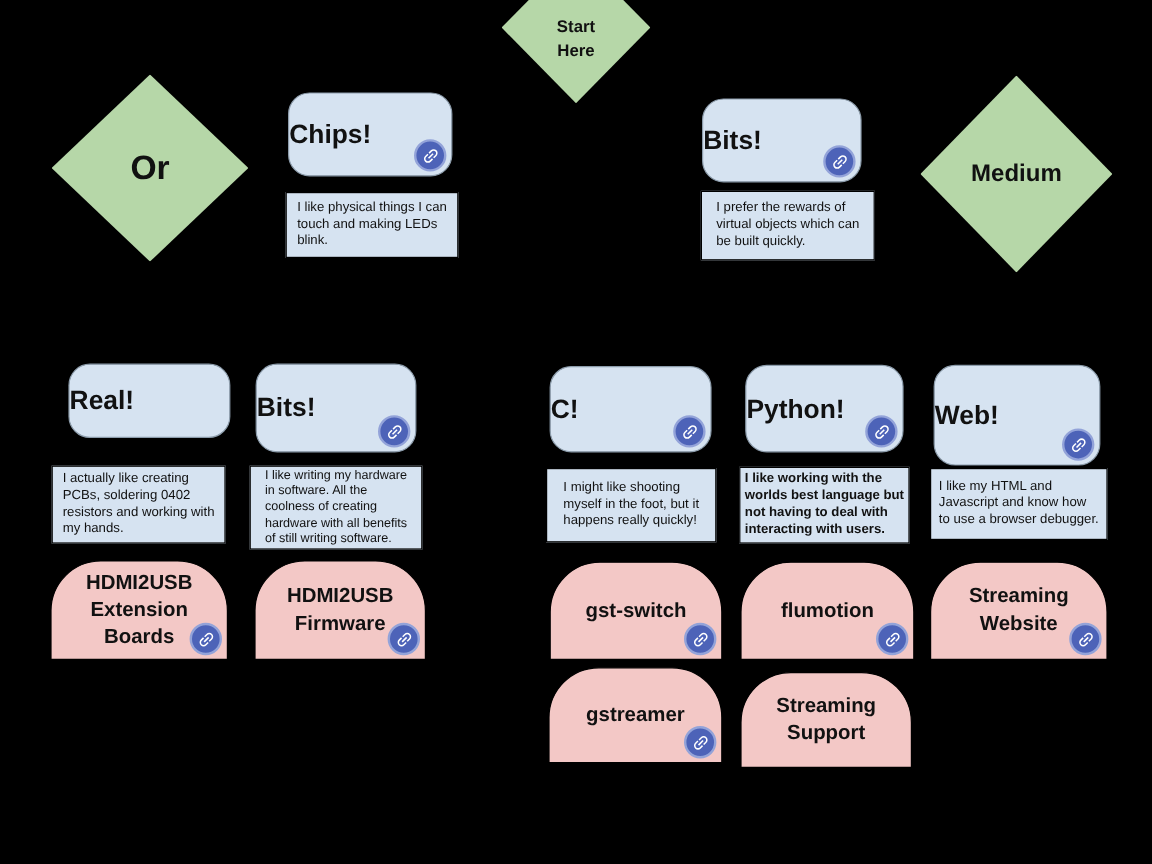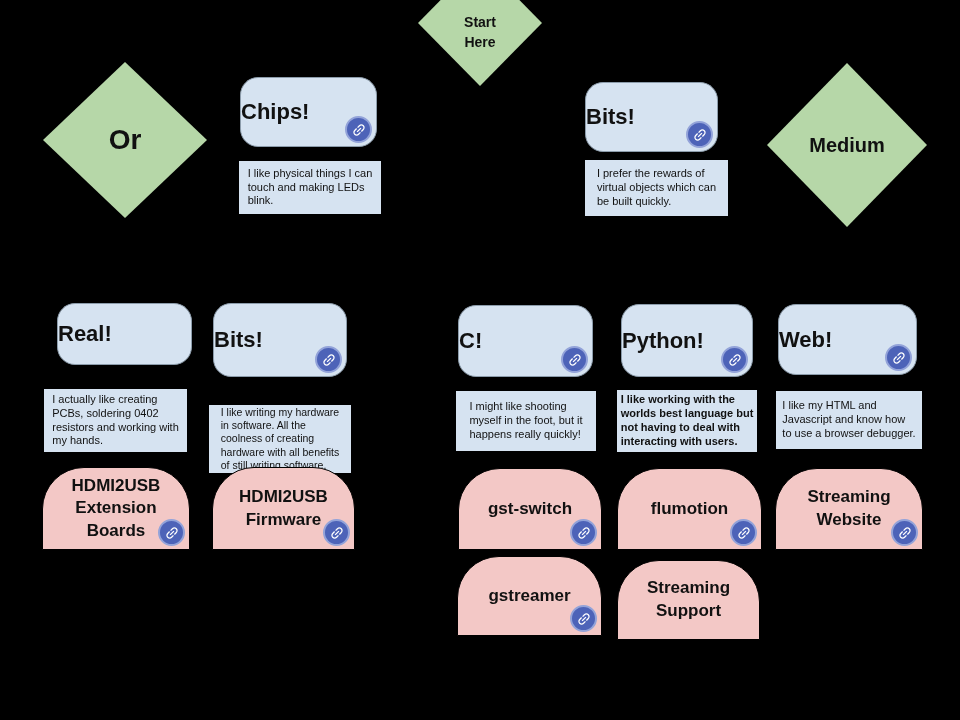--- a/index.html
+++ b/index.html
@@ -91,21 +91,21 @@
   </div>
 
   <div class="choice" style="left:213px;top:303px;width:134px;height:74px;">
     <span class="choice-label">Bits!</span>
     <span class="link-badge">
       <svg viewBox="0 0 24 24" width="16" height="16">
           <path transform="rotate(-45 12 12)" fill="#ffffff" d="M3.9 12c0-1.71 1.39-3.1 3.1-3.1h4V7H7c-2.76 0-5 2.24-5 5s2.24 5 5 5h4v-1.9H7c-1.71 0-3.1-1.39-3.1-3.1zM8 13h8v-2H8v2zm9-6h-4v1.9h4c1.71 0 3.1 1.39 3.1 3.1s-1.39 3.1-3.1 3.1h-4V17h4c2.76 0 5-2.24 5-5s-2.24-5-5-5z"></path>
         </svg>
     </span>
   </div>
-  <div class="desc" style="left:208px;top:388px;width:144px;height:70px;margin-top:16px;">
+  <div class="desc" style="left:208px;top:388px;width:144px;height:70px;">
     <span class="desc-text" style="font-size:10.5px;">I like writing my hardware
 in software. All the
 coolness of creating
 hardware with all benefits
 of still writing software.</span>
   </div>
 
   <div class="choice" style="left:458px;top:305px;width:135px;height:72px;">
     <span class="choice-label">C!</span>
     <span class="link-badge">
@@ -128,21 +128,21 @@
         </svg>
     </span>
   </div>
   <div class="desc" style="left:616px;top:389px;width:142px;height:64px;font-weight:bold;">
     <span class="desc-text">I like working with the
 worlds best language but
 not having to deal with
 interacting with users.</span>
   </div>
 
-  <div class="choice" style="left:778px;top:304px;width:139px;height:71px;">
+  <div class="choice" style="left:778px;top:304px;width:139px;height:84px;">
     <span class="choice-label">Web!</span>
     <span class="link-badge">
       <svg viewBox="0 0 24 24" width="16" height="16">
           <path transform="rotate(-45 12 12)" fill="#ffffff" d="M3.9 12c0-1.71 1.39-3.1 3.1-3.1h4V7H7c-2.76 0-5 2.24-5 5s2.24 5 5 5h4v-1.9H7c-1.71 0-3.1-1.39-3.1-3.1zM8 13h8v-2H8v2zm9-6h-4v1.9h4c1.71 0 3.1 1.39 3.1 3.1s-1.39 3.1-3.1 3.1h-4V17h4c2.76 0 5-2.24 5-5s-2.24-5-5-5z"></path>
         </svg>
     </span>
   </div>
   <div class="desc" style="left:775px;top:390px;width:148px;height:60px;">
     <span class="desc-text">I like my HTML and
 Javascript and know how

